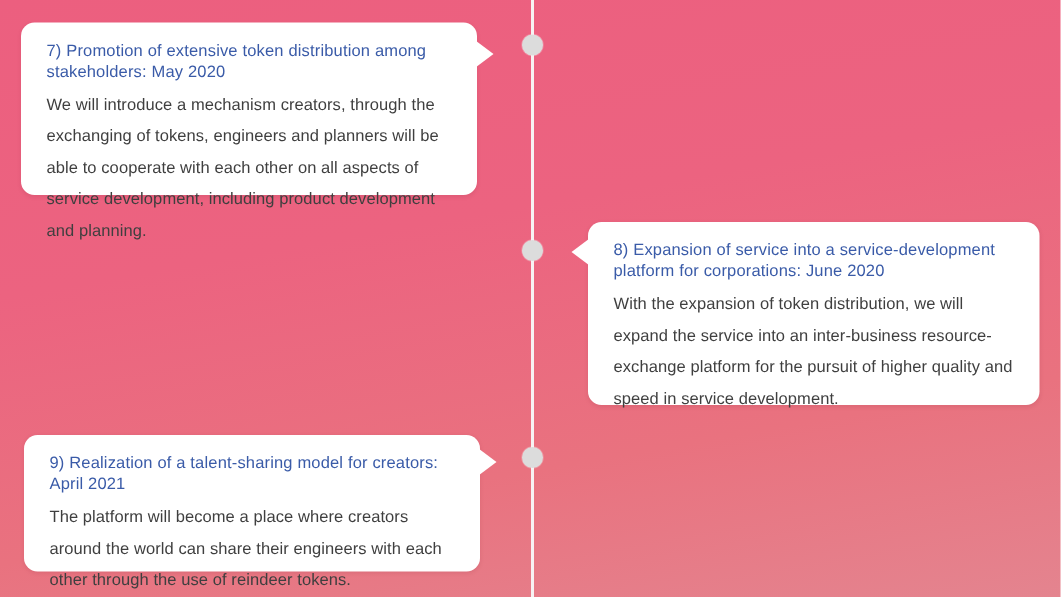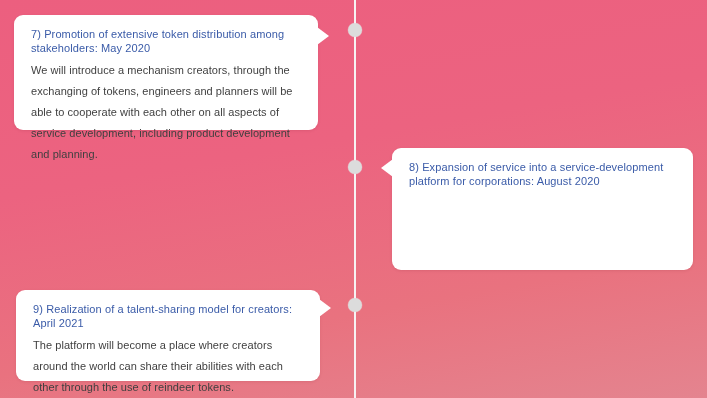--- a/index.html
+++ b/index.html
@@ -109,22 +109,23 @@
   <div class="axis-node n3"></div>
 
   <div class="card side-left" id="card-1">
     <span class="pointer"></span>
     <p class="card-title">7) Promotion of extensive token distribution among stakeholders: May 2020</p>
     <p class="card-body">We will introduce a mechanism creators, through the exchanging of tokens, engineers and planners will be able to cooperate with each other on all aspects of service development, including product development and planning.</p>
   </div>
 
   <div class="card side-right" id="card-2">
     <span class="pointer"></span>
-    <p class="card-title">8) Expansion of service into a service-development platform for corporations: August 2020</p>
+    <p class="card-title">8) Expansion of service into a service-development platform for corporations: June 2020</p>
+    <p class="card-body">With the expansion of token distribution, we will expand the service into an inter-business resource-exchange platform for the pursuit of higher quality and speed in service development.</p>
   </div>
 
   <div class="card side-left" id="card-3">
     <span class="pointer"></span>
     <p class="card-title">9) Realization of a talent-sharing model for creators: April 2021</p>
-    <p class="card-body">The platform will become a place where creators around the world can share their abilities with each other through the use of reindeer tokens.</p>
+    <p class="card-body">The platform will become a place where creators around the world can share their engineers with each other through the use of reindeer tokens.</p>
   </div>
 
 </div>
 
 </body></html>

